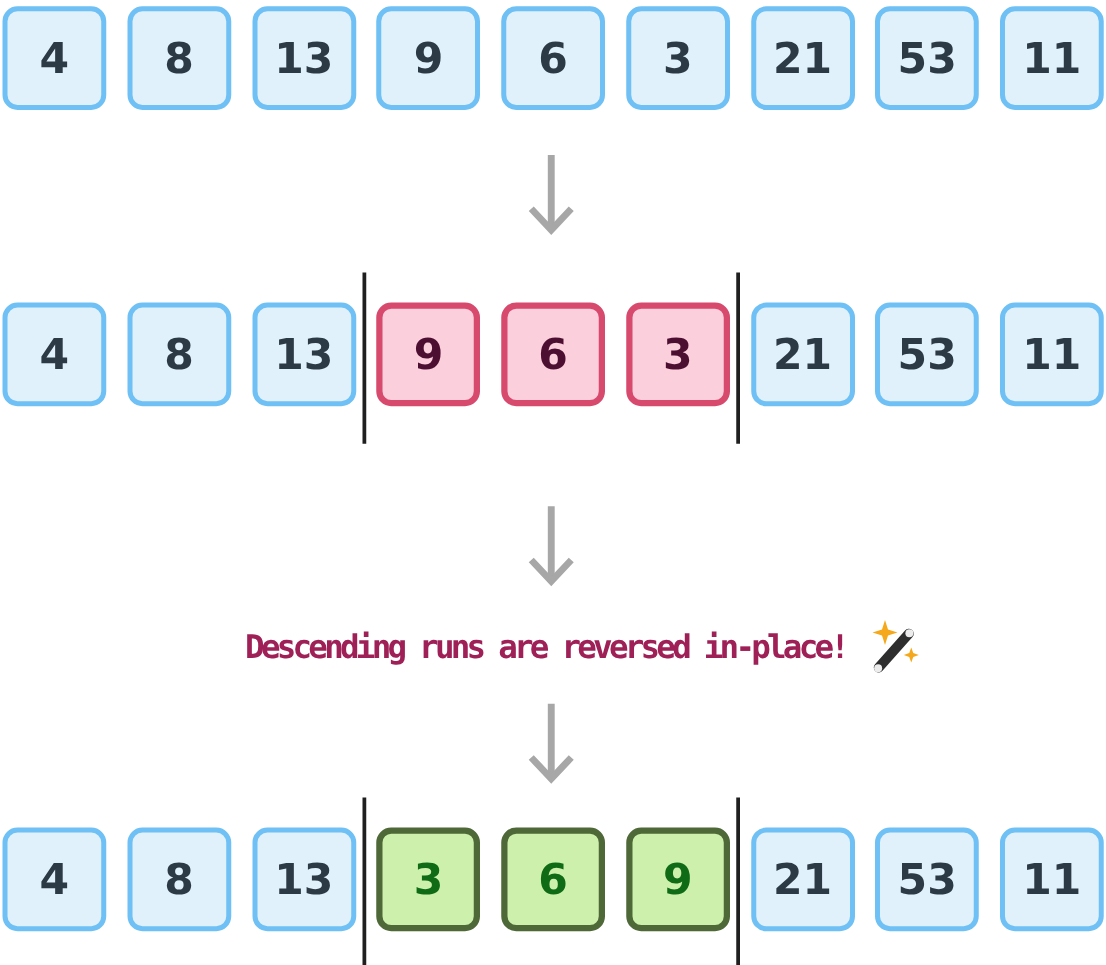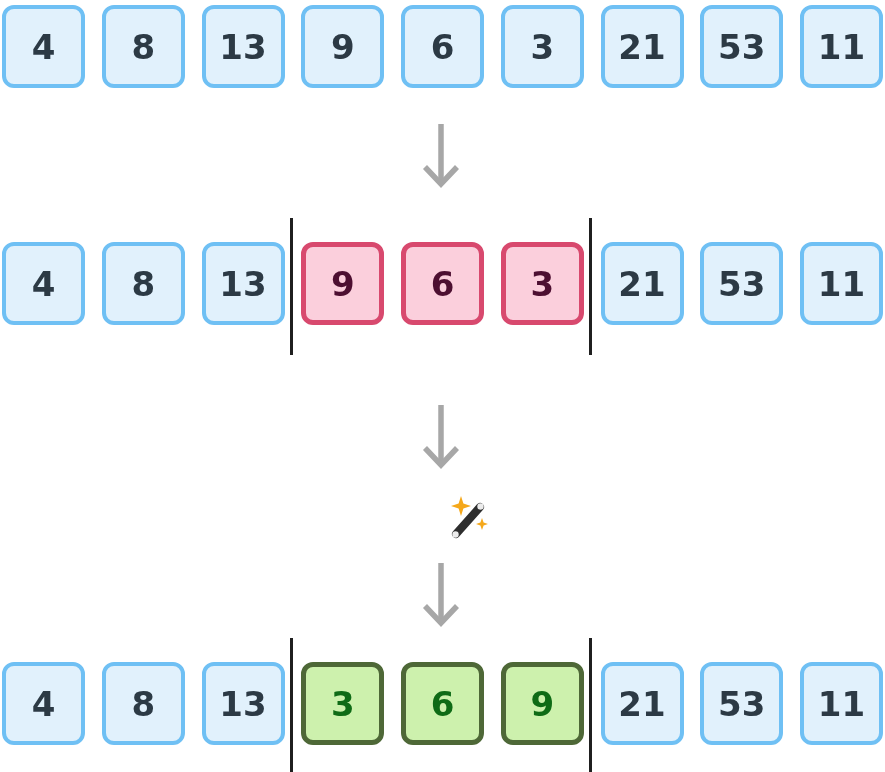--- a/index.html
+++ b/index.html
@@ -80,20 +80,21 @@
       <div class="cell blue">53</div>
       <div class="cell blue">11</div>
     </div>
 
   <svg class="arrow-svg" style="top:402px" viewBox="0 0 60 70">
     <line x1="30" y1="3" x2="30" y2="60" stroke="#a7a7a7" stroke-width="5.5"></line>
     <polyline points="14,46 30,63 46,46" fill="none" stroke="#a7a7a7" stroke-width="5.5"></polyline>
   </svg>
 
   <div class="caption-row">
+    <span class="caption-text">Descending runs are reversed in-place!</span>
     <svg class="wand-svg" viewBox="0 0 48 48">
       <line x1="36" y1="13" x2="12" y2="40" stroke="#2e2e2e" stroke-width="8" stroke-linecap="round"></line>
       <circle cx="36.5" cy="12.5" r="3.2" fill="#ececec"></circle>
       <circle cx="11.5" cy="40.5" r="3.2" fill="#ececec"></circle>
       <path d="M17 2 L19.4 9.6 L27 12 L19.4 14.4 L17 22 L14.6 14.4 L7 12 L14.6 9.6 Z" fill="#f5a81b"></path>
       <path d="M38 24 L39.6 28.4 L44 30 L39.6 31.6 L38 36 L36.4 31.6 L32 30 L36.4 28.4 Z" fill="#f5a81b"></path>
     </svg>
   </div>
 
   <svg class="arrow-svg" style="top:560px" viewBox="0 0 60 70">

